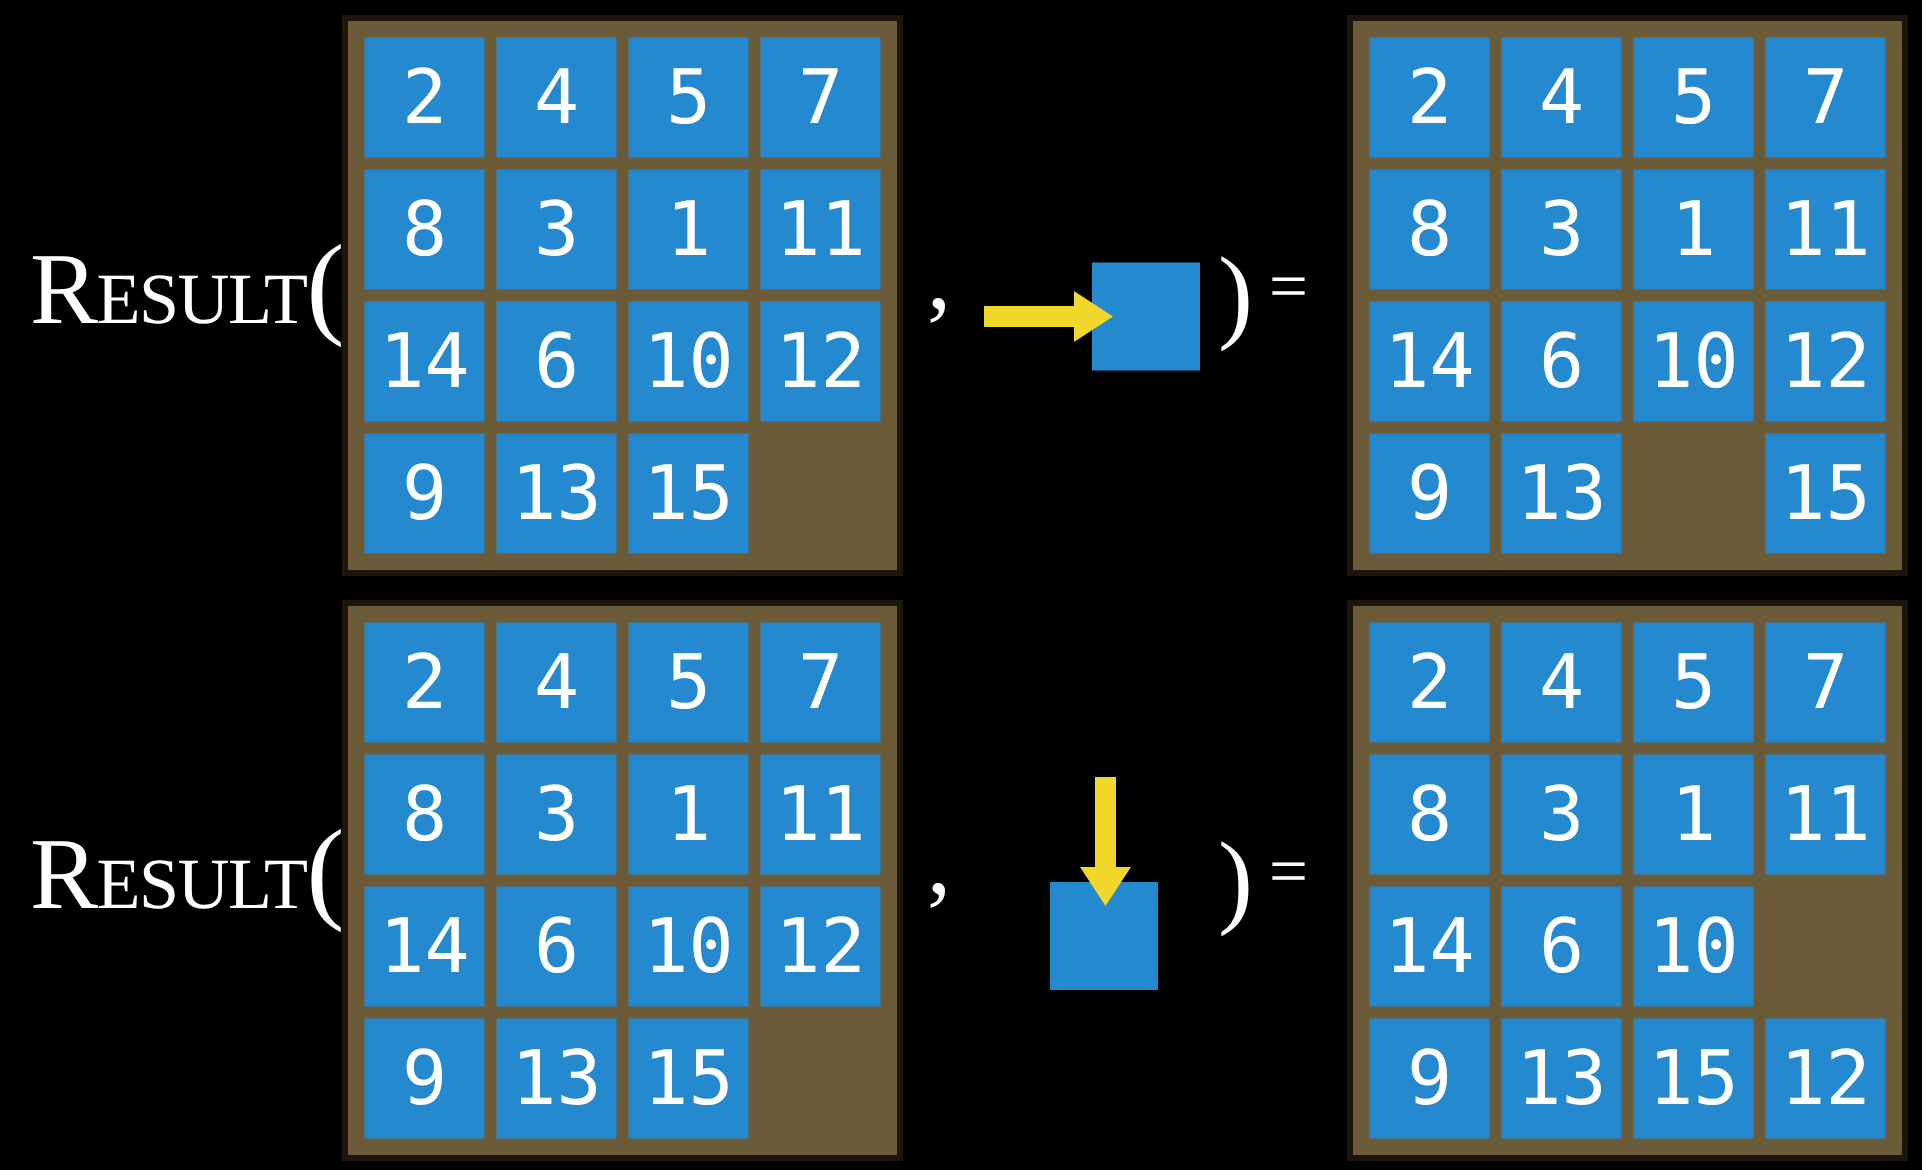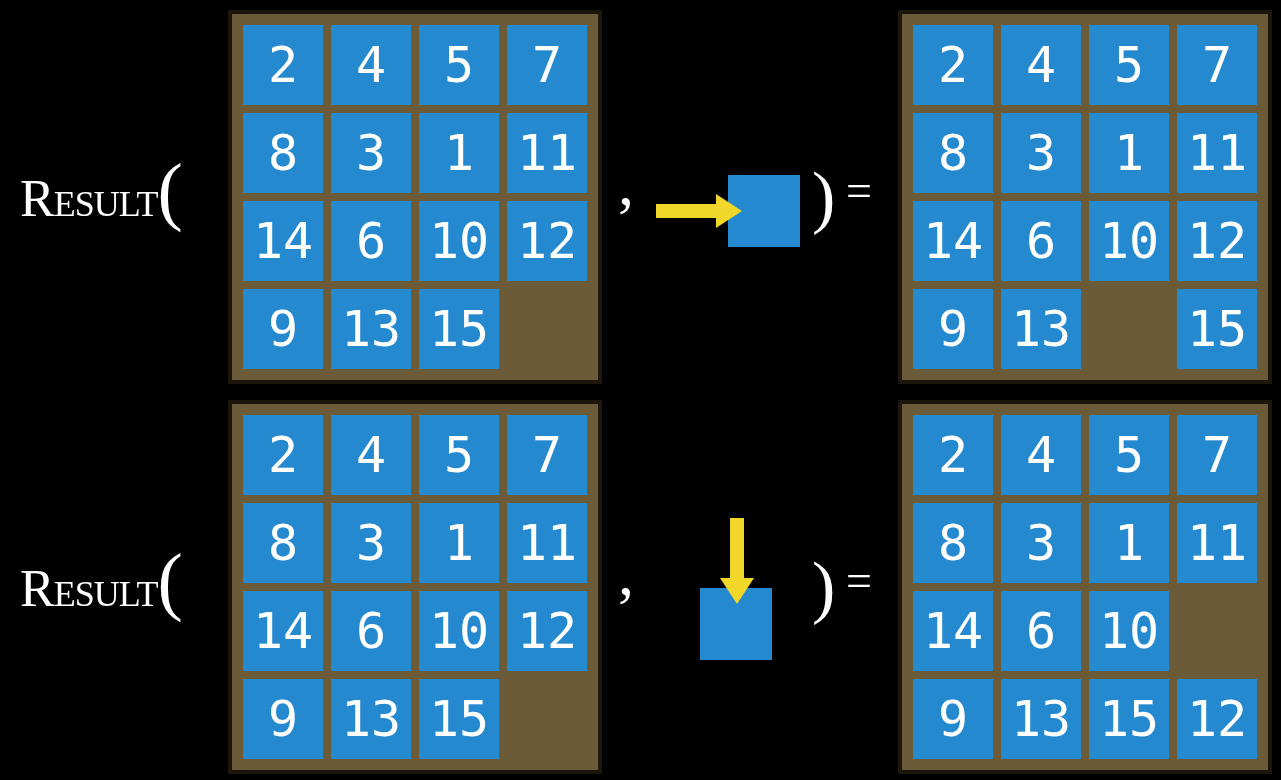--- a/index.html
+++ b/index.html
@@ -32,21 +32,21 @@
     font-family:"DejaVu Sans Mono",monospace;font-size:50px;line-height:1;
     display:flex;align-items:center;justify-content:center;
   }
   
   .formula-label{
     position:absolute;left:20px;display:flex;align-items:baseline;
     color:var(--formula-text);
   }
   .lab1{top:152px;}
   .lab2{top:542px;}
-  .fn{font-size:52px;font-variant:small-caps;letter-spacing:-1px;line-height:1;}
+  .fn{font-size:68px;font-variant:small-caps;letter-spacing:-1px;line-height:1;}
   .open-paren{font-size:76px;line-height:1;font-weight:400;}
   .comma{
     position:absolute;left:618px;color:var(--formula-text);
     font-size:64px;line-height:1;
   }
   .c1{top:152px;}
   .c2{top:542px;}
   .close-paren{
     position:absolute;left:812px;color:var(--formula-text);
     font-size:70px;line-height:1;

